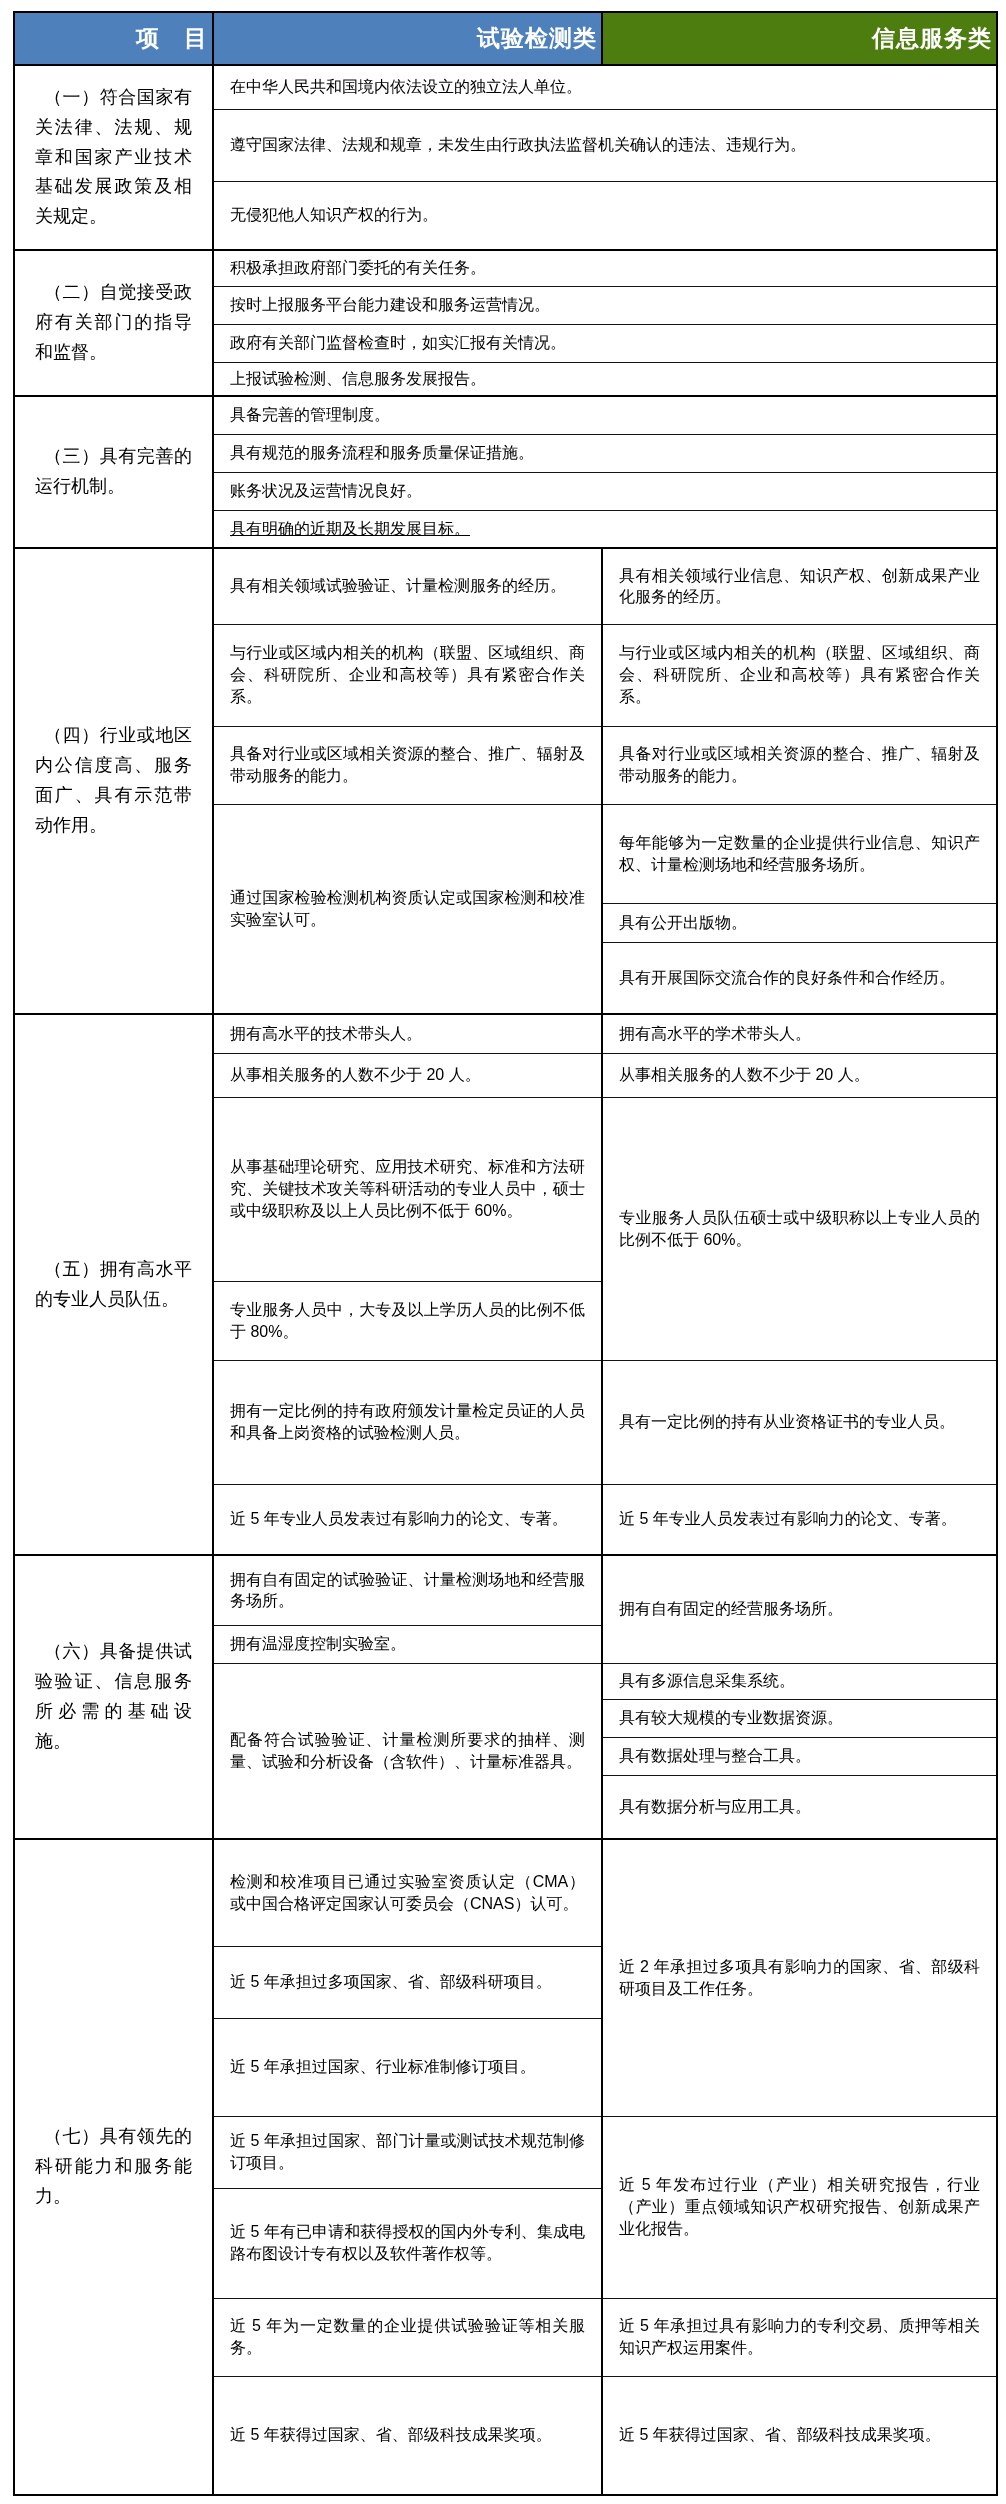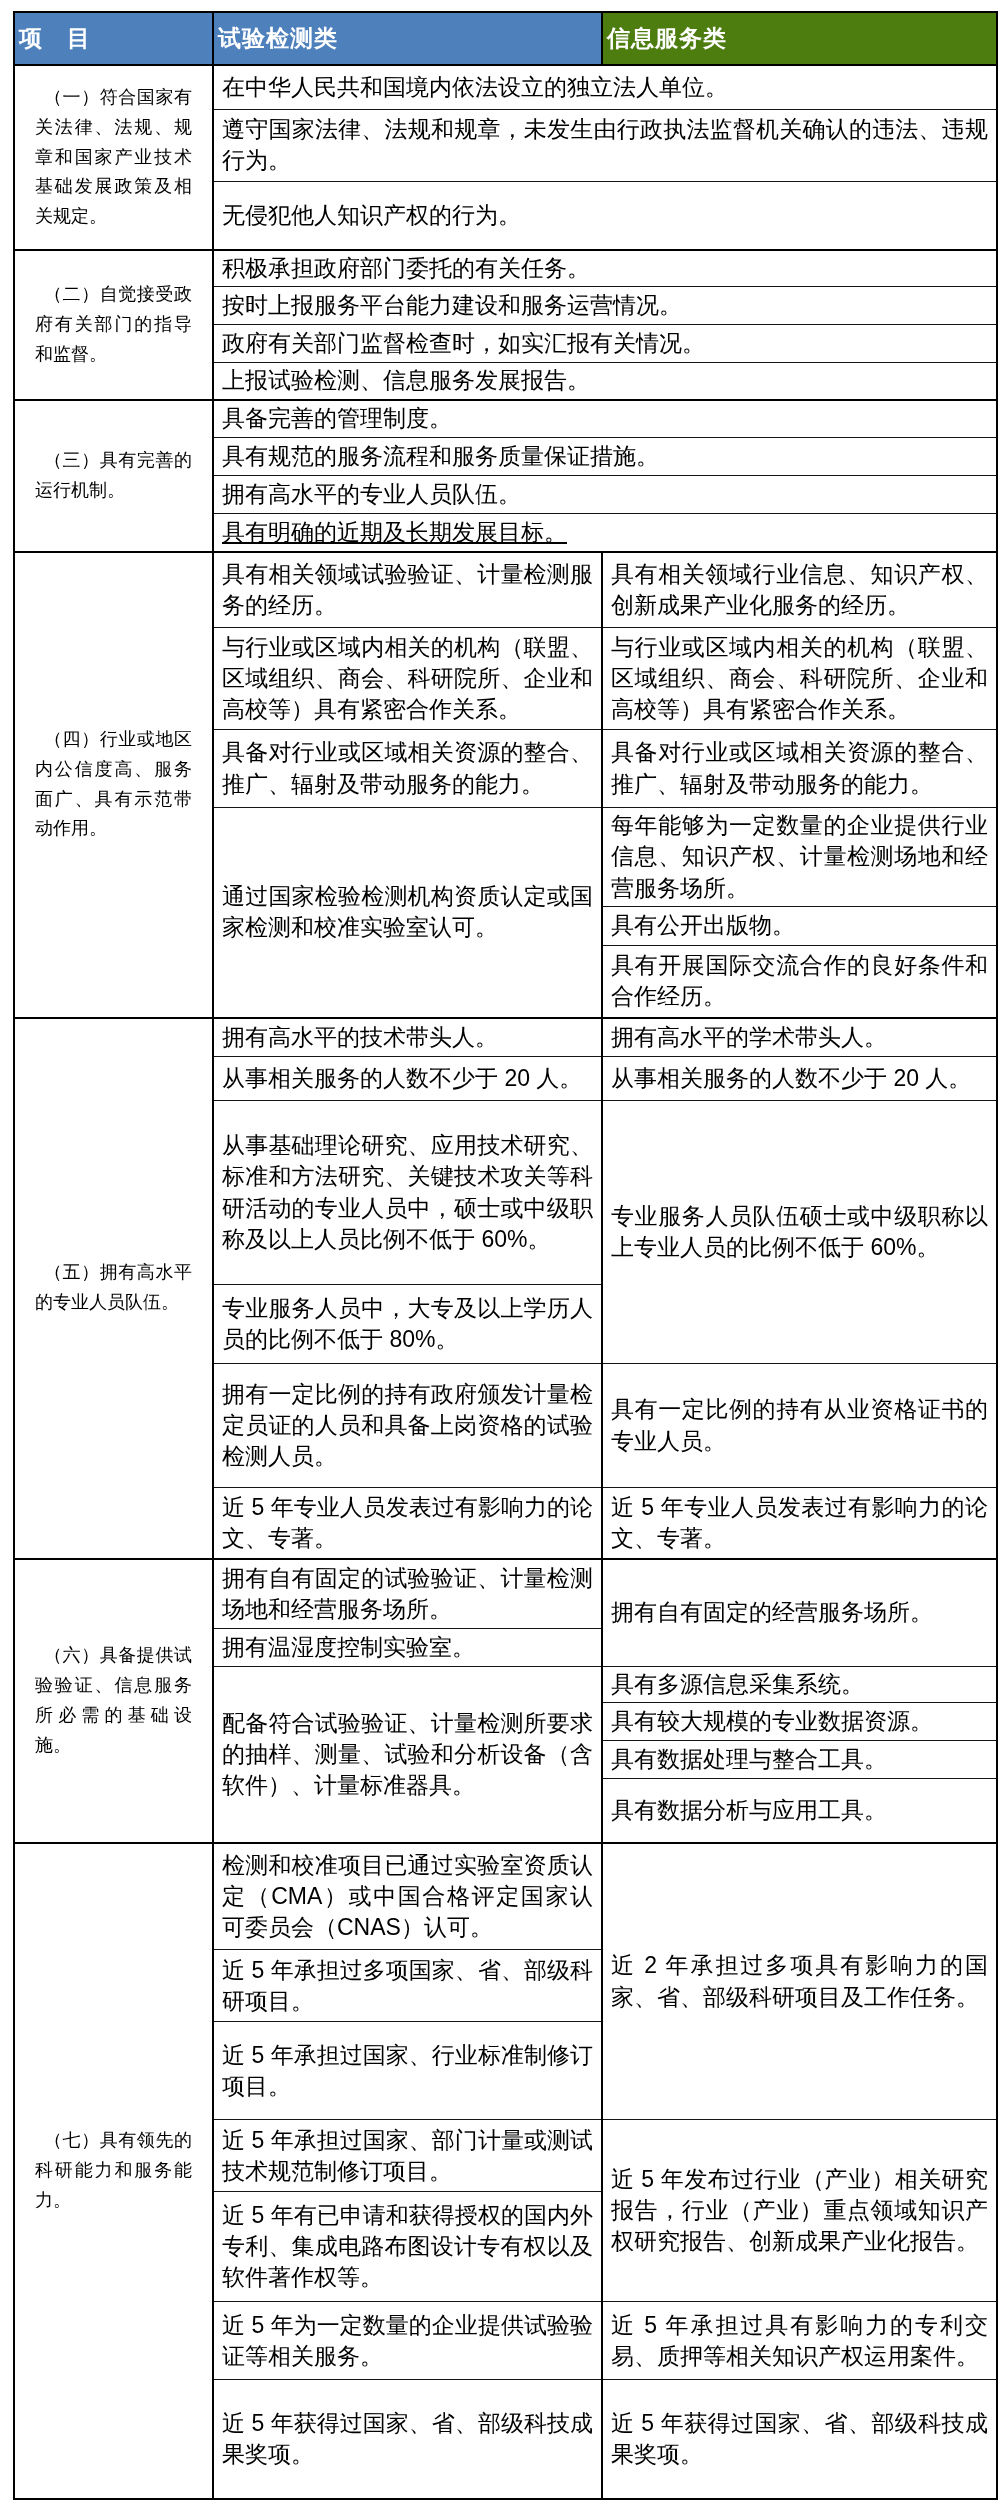--- a/index.html
+++ b/index.html
@@ -13,21 +13,21 @@
     position:absolute;left:13px;top:11px;
     width:983px;
     border-collapse:collapse;
     table-layout:fixed;
     border:2px solid #000;
   }
   th.hdr{
     color:#fff;
     font-size:23px;
     font-weight:bold;
-    text-align:left;
+    text-align:right;
     vertical-align:middle;
     border:2px solid #000;
     padding:10px 4px;
     letter-spacing:1px;
   }
   td{
     border:1px solid #141414;
     vertical-align:middle;
     color:#000;
     word-break:break-all;
@@ -35,23 +35,23 @@
   }
   td.label-cell{
     font-size:18px;
     line-height:1.66;
     padding:2px 20px;
     text-align:justify;
     text-indent:0.5em;
     border-right:2px solid #000;
   }
   td.body-cell{
-    font-size:23px;
+    font-size:16px;
     line-height:1.36;
-    padding:2px 8px;
+    padding:2px 16px;
     text-align:justify;
     border-left:2px solid #000;
     border-right:2px solid #000;
   }
   tr.section-start td{
     border-top:2px solid #000;
   }
 </style>
 </head>
 <body>
@@ -94,21 +94,21 @@
         <td class="body-cell" colspan="2">上报试验检测、信息服务发展报告。</td>
       </tr>
       <tr class="section-start" style="height: 38px;">
         <td class="label-cell" rowspan="4">（三）具有完善的运行机制。</td>
         <td class="body-cell" colspan="2">具备完善的管理制度。</td>
       </tr>
       <tr style="height: 38px;">
         <td class="body-cell" colspan="2">具有规范的服务流程和服务质量保证措施。</td>
       </tr>
       <tr style="height: 38px;">
-        <td class="body-cell" colspan="2">拥有高水平的专业人员队伍。</td>
+        <td class="body-cell" colspan="2">账务状况及运营情况良好。</td>
       </tr>
       <tr style="height: 38px; text-decoration: underline;">
         <td class="body-cell" colspan="2">具有明确的近期及长期发展目标。</td>
       </tr>
       <tr class="section-start" style="height: 76px;">
         <td class="label-cell" rowspan="6">（四）行业或地区内公信度高、服务面广、具有示范带动作用。</td>
         <td class="body-cell">具有相关领域试验验证、计量检测服务的经历。</td>
         <td class="body-cell">具有相关领域行业信息、知识产权、创新成果产业化服务的经历。</td>
       </tr>
       <tr style="height: 102px;">

